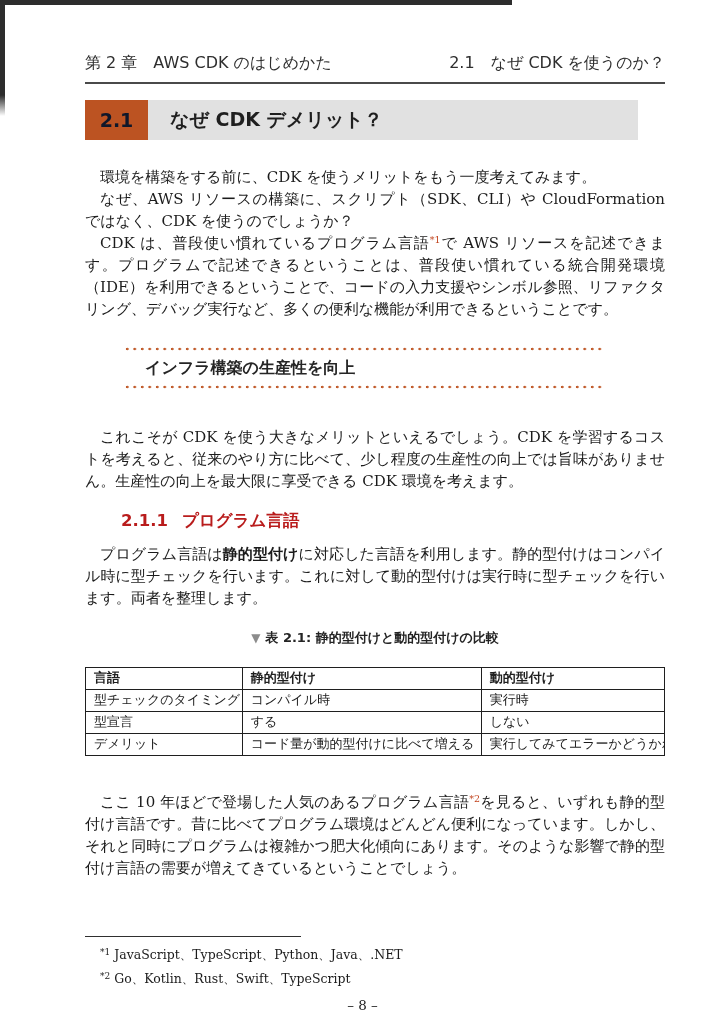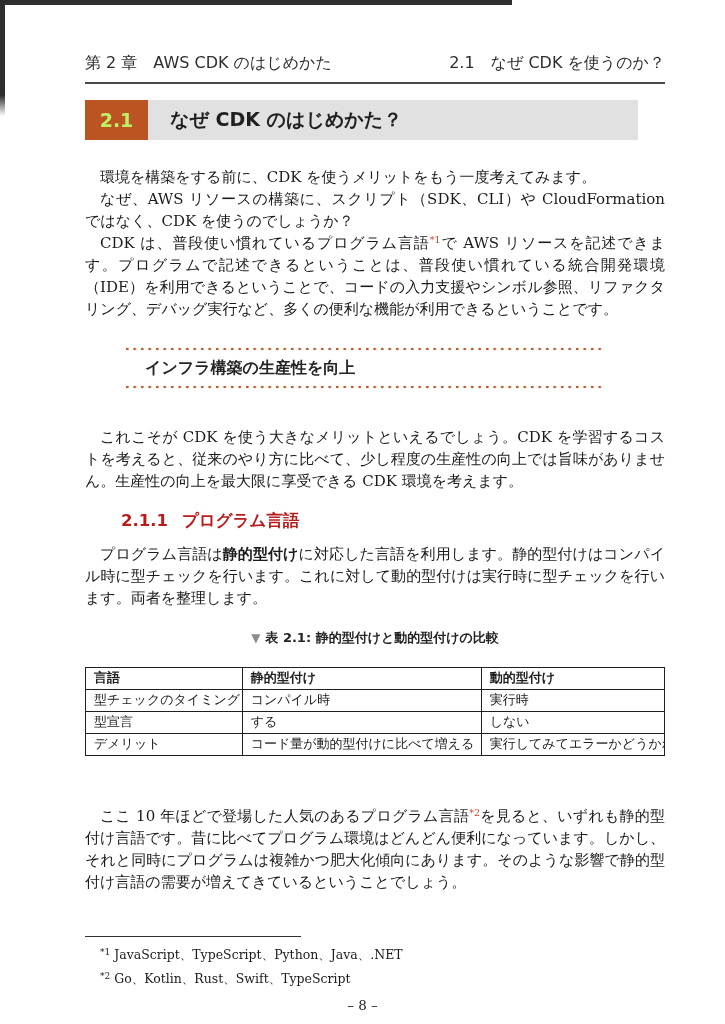--- a/index.html
+++ b/index.html
@@ -15,21 +15,21 @@
 
   .running-header {
     display:flex; justify-content:space-between; align-items:baseline;
     font-family:"DejaVu Sans","Liberation Sans",sans-serif;
     font-size:16px; line-height:14px; color:#2e2e2e;
   }
   .header-rule { margin-top:12px; border-top:2px solid #4a4a4a; }
 
   .section-heading { display:flex; margin-top:16px; height:40px; width:553px;
     font-family:"DejaVu Sans","Liberation Sans",sans-serif; }
-  .section-number { width:63px; background:#bc5322; color:#bef264;
+  .section-number { width:63px; background:#bc5322; color:#0f172a;
     display:flex; align-items:center; justify-content:center;
     font-size:19px; font-weight:bold; }
   .section-titlebar { flex:1; background:#e1e1e1; display:flex; align-items:center;
     padding-left:22px; font-size:19px; font-weight:bold; color:#1f1f1f; }
 
   .body-text { font-size:15px; line-height:22px; text-align:justify; }
   .body-text p { margin:0; text-indent:1em; }
   .intro-block { margin-top:26px; }
   .fnref { font-size:9.5px; line-height:0; position:relative; top:-5px; color:#c2441e; }
 
@@ -53,21 +53,21 @@
     font-weight:bold; font-size:13px; line-height:17px; color:#242424; }
   .caption-marker { color:#8c8c8c; margin-right:5px; font-size:12px; }
 
   table.cmp { margin-top:20px; width:100%; border-collapse:collapse; font-size:13px; table-layout:fixed; }
   .cmp th, .cmp td { border:1px solid #1f1f1f; padding:1px 8px 2px; height:17px;
     text-align:left; vertical-align:middle; overflow:hidden; white-space:nowrap; }
   .cmp th { font-family:"DejaVu Sans","Liberation Sans",sans-serif; font-weight:bold; color:#1f1f1f; }
   .cmp td { font-family:"DejaVu Serif","Liberation Serif",serif; }
   .cmp .c1 { width:26.5%; } .cmp .c2 { width:42%; } .cmp .c3 { width:31.5%; }
 
-  .closing { margin-top:49px; }
+  .closing { margin-top:35px; }
 
   .footnotes { position:absolute; left:85px; top:936px; width:580px;
     font-size:12.5px; line-height:21.5px; color:#1b1b1b; }
   .fn-rule { width:216px; border-top:1.5px solid #2f2f2f; margin-bottom:7px; }
   .fn { padding-left:15px; }
   .fn .mark { font-size:9px; position:relative; top:-4px; margin-right:4px; color:#1b1b1b; }
 
   .page-number { position:absolute; left:0; top:997px; width:725px;
     text-align:center; font-size:13.5px; color:#1b1b1b; }
 </style>
@@ -81,21 +81,21 @@
   <div class="content">
 
     <div class="running-header">
       <span>第 2 章　AWS CDK のはじめかた</span>
       <span>2.1　なぜ CDK を使うのか？</span>
     </div>
     <div class="header-rule"></div>
 
     <div class="section-heading">
       <div class="section-number">2.1</div>
-      <div class="section-titlebar">なぜ CDK のはじめかた？</div>
+      <div class="section-titlebar">なぜ CDK デメリット？</div>
     </div>
 
     <div class="body-text intro-block">
       <p>環境を構築をする前に、CDK を使うメリットをもう一度考えてみます。</p>
       <p>なぜ、AWS リソースの構築に、スクリプト（SDK、CLI）や CloudFormation ではなく、CDK を使うのでしょうか？</p>
       <p><span>CDK は、普段使い慣れているプログラム言語</span><span class="fnref">*1</span><span>で AWS リソースを記述できます。プログラムで記述できるということは、普段使い慣れている統合開発環境（IDE）を利用できるということで、コードの入力支援やシンボル参照、リファクタリング、デバッグ実行など、多くの便利な機能が利用できるということです。</span></p>
     </div>
 
     <div class="tip-box">
       <div class="dotted-line"></div>

